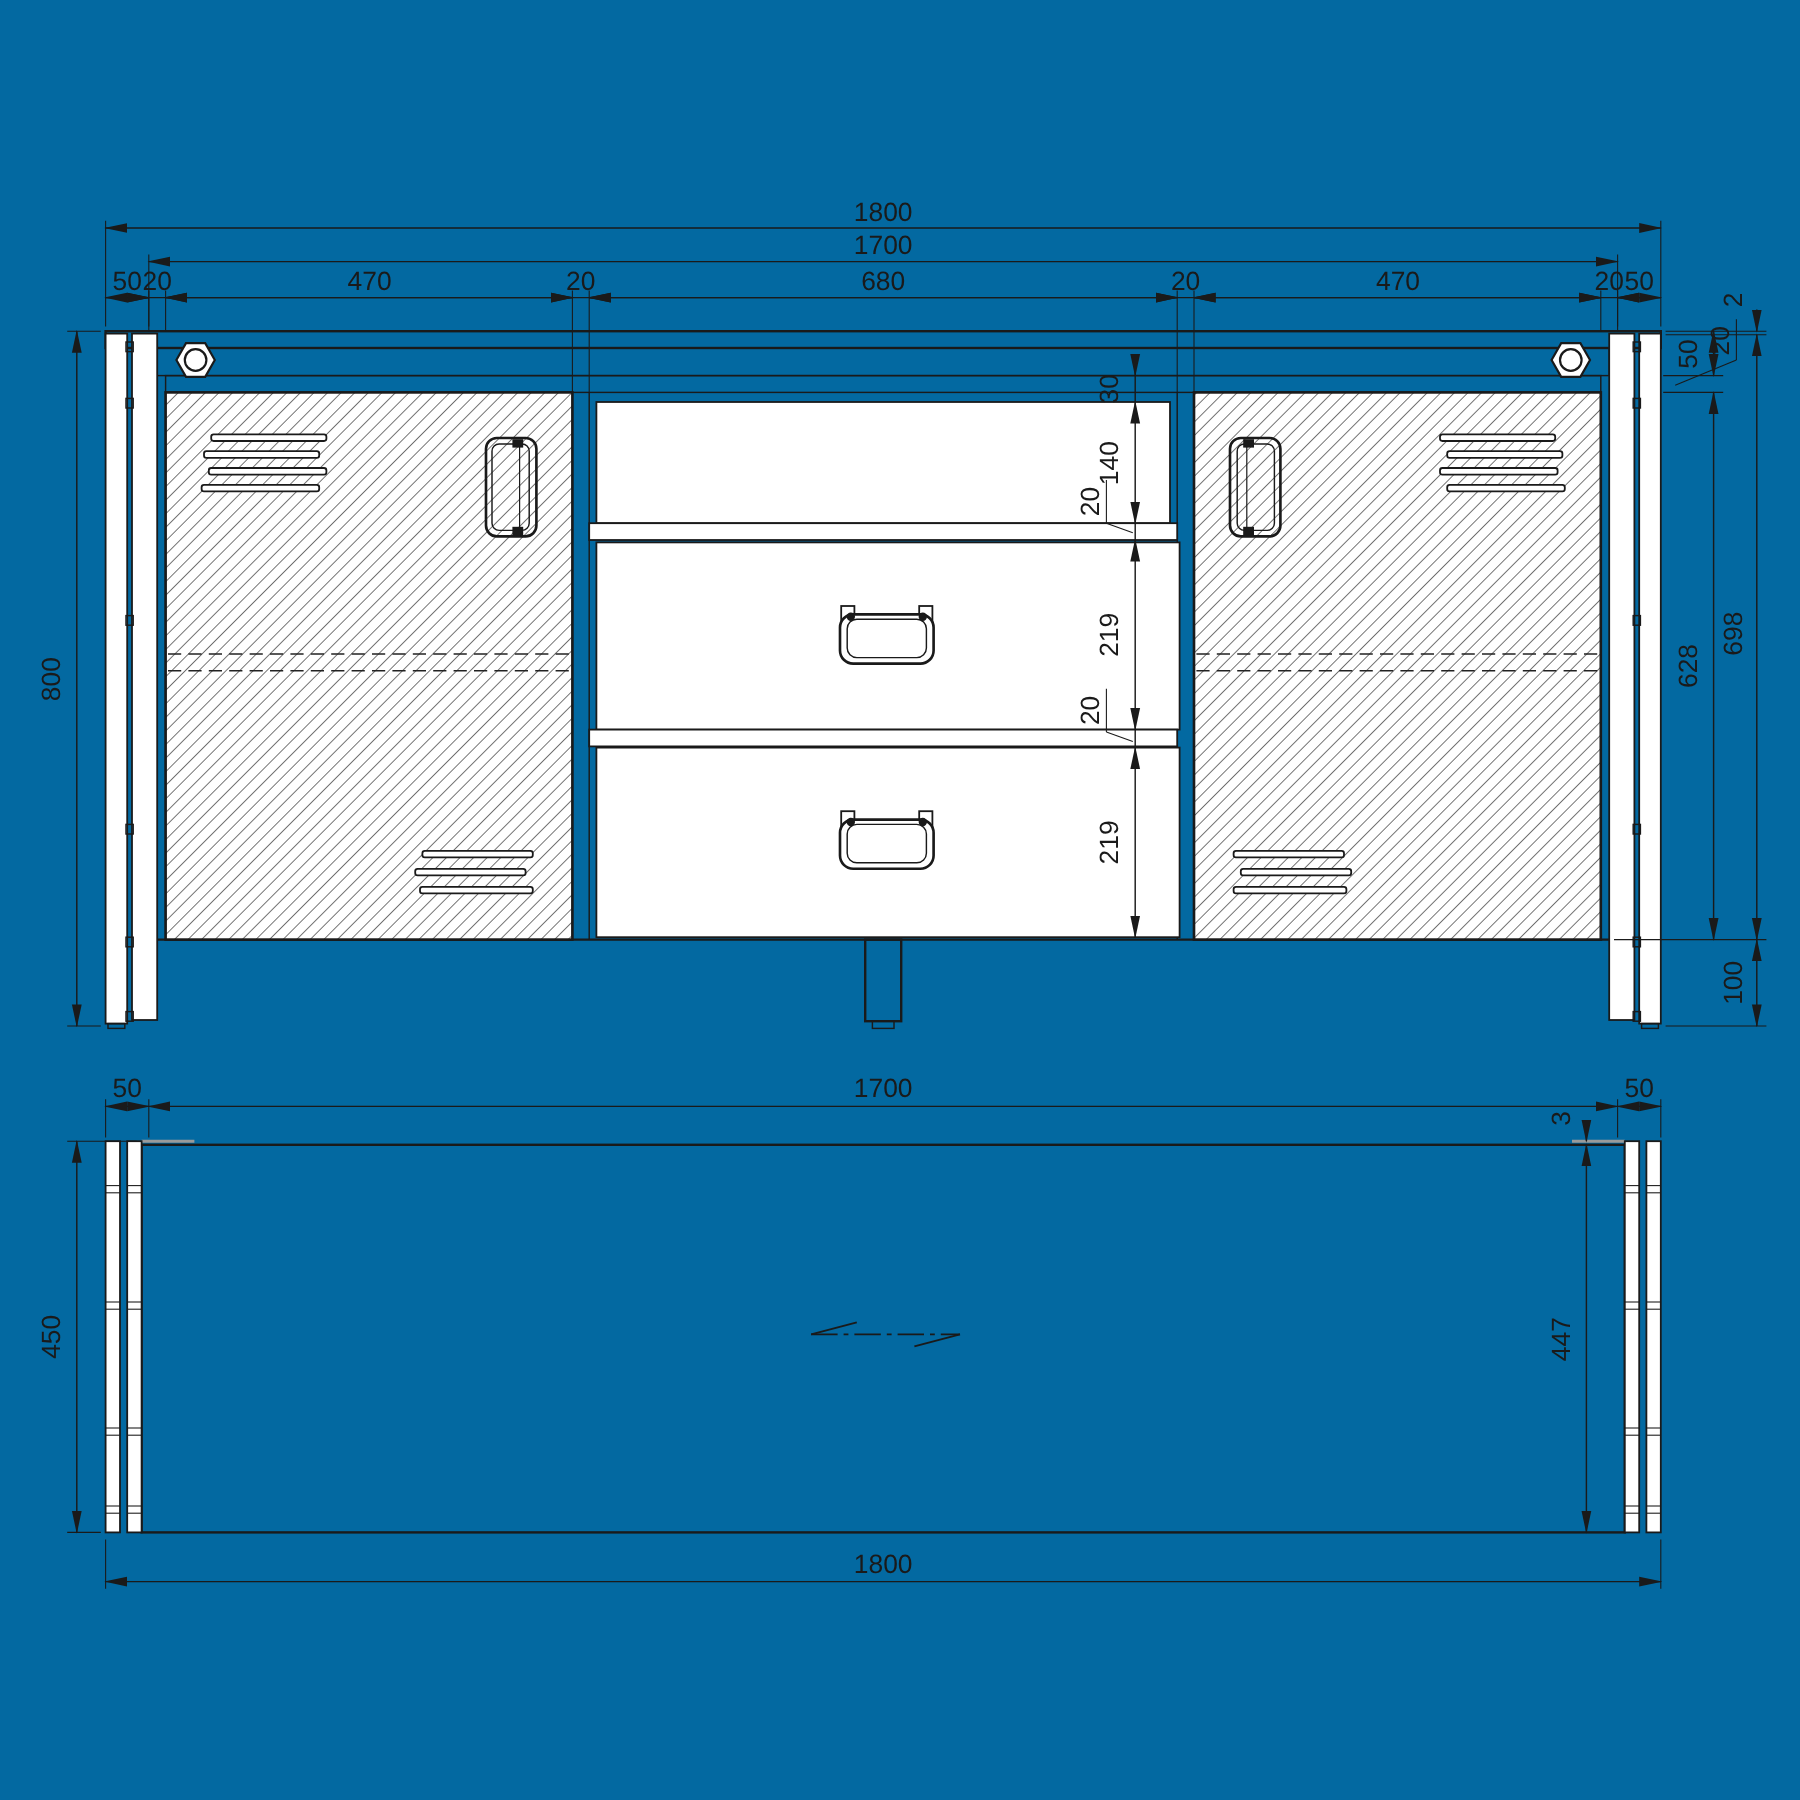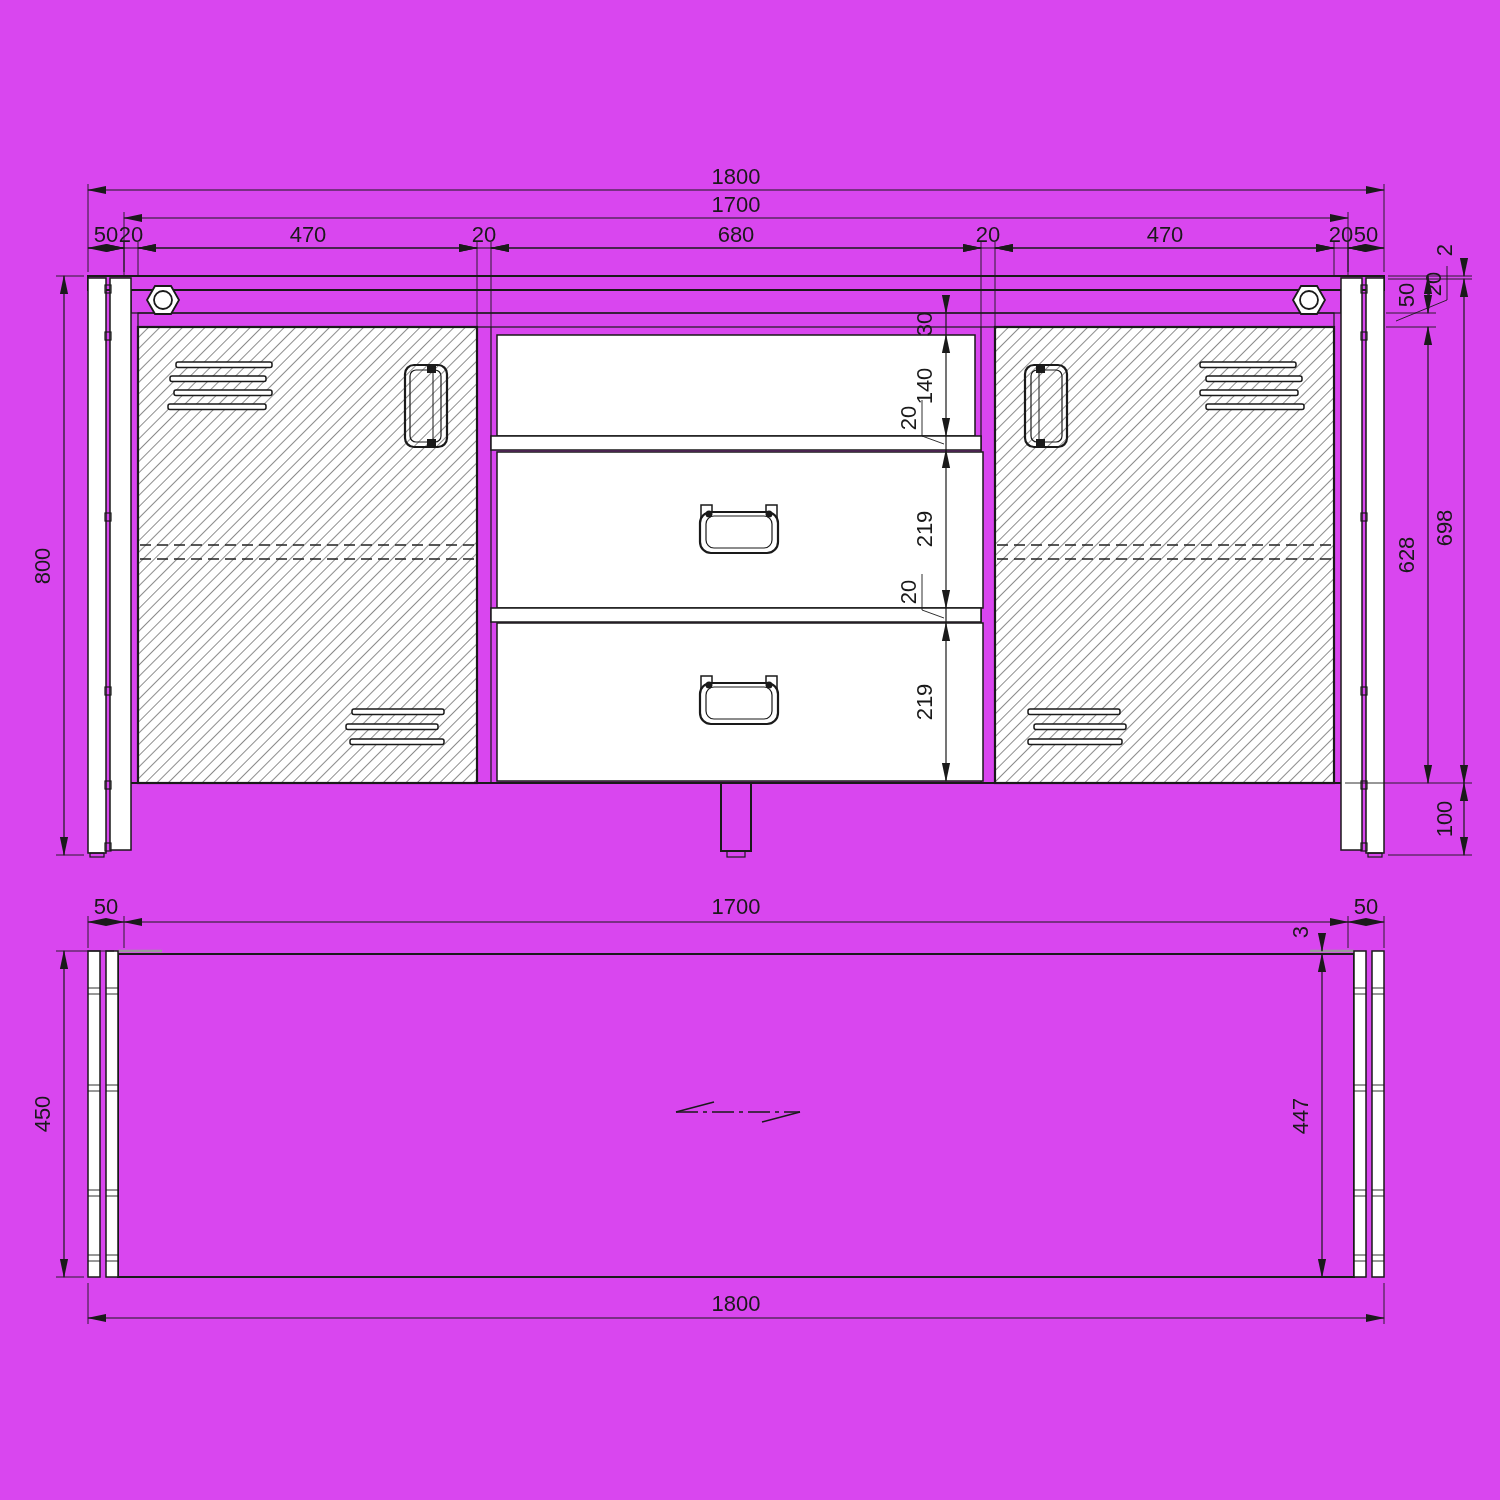--- a/index.html
+++ b/index.html
@@ -1,16 +1,16 @@
 <!DOCTYPE html>
 <html><head>
 <meta charset="utf-8">
 <style>
   html,body{margin:0;padding:0;background:#fff;}
-  .sheet{width:1500px;height:1500px;background:#d946ef;position:relative;}
+  .sheet{width:1500px;height:1500px;background:#0369a1;position:relative;}
   svg{display:block;}
   svg text{font-family:"Liberation Sans","DejaVu Sans",sans-serif;font-size:22px;fill:#1a1a1a;}
   .obj{stroke:#1a1a1a;fill:none;stroke-width:2;}
   .obj-thin{stroke:#1a1a1a;fill:none;stroke-width:1.2;}
   .obj-white{stroke:#1a1a1a;fill:#ffffff;stroke-width:1.5;}
   .dim{stroke:#1a1a1a;fill:none;stroke-width:1.2;}
   .ext{stroke:#1a1a1a;fill:none;stroke-width:0.9;}
   .gray{stroke:#9a9a9a;stroke-width:2.5;fill:none;}
   .dash{stroke:#222;stroke-width:1.3;fill:none;stroke-dasharray:11 6;}
 </style>

